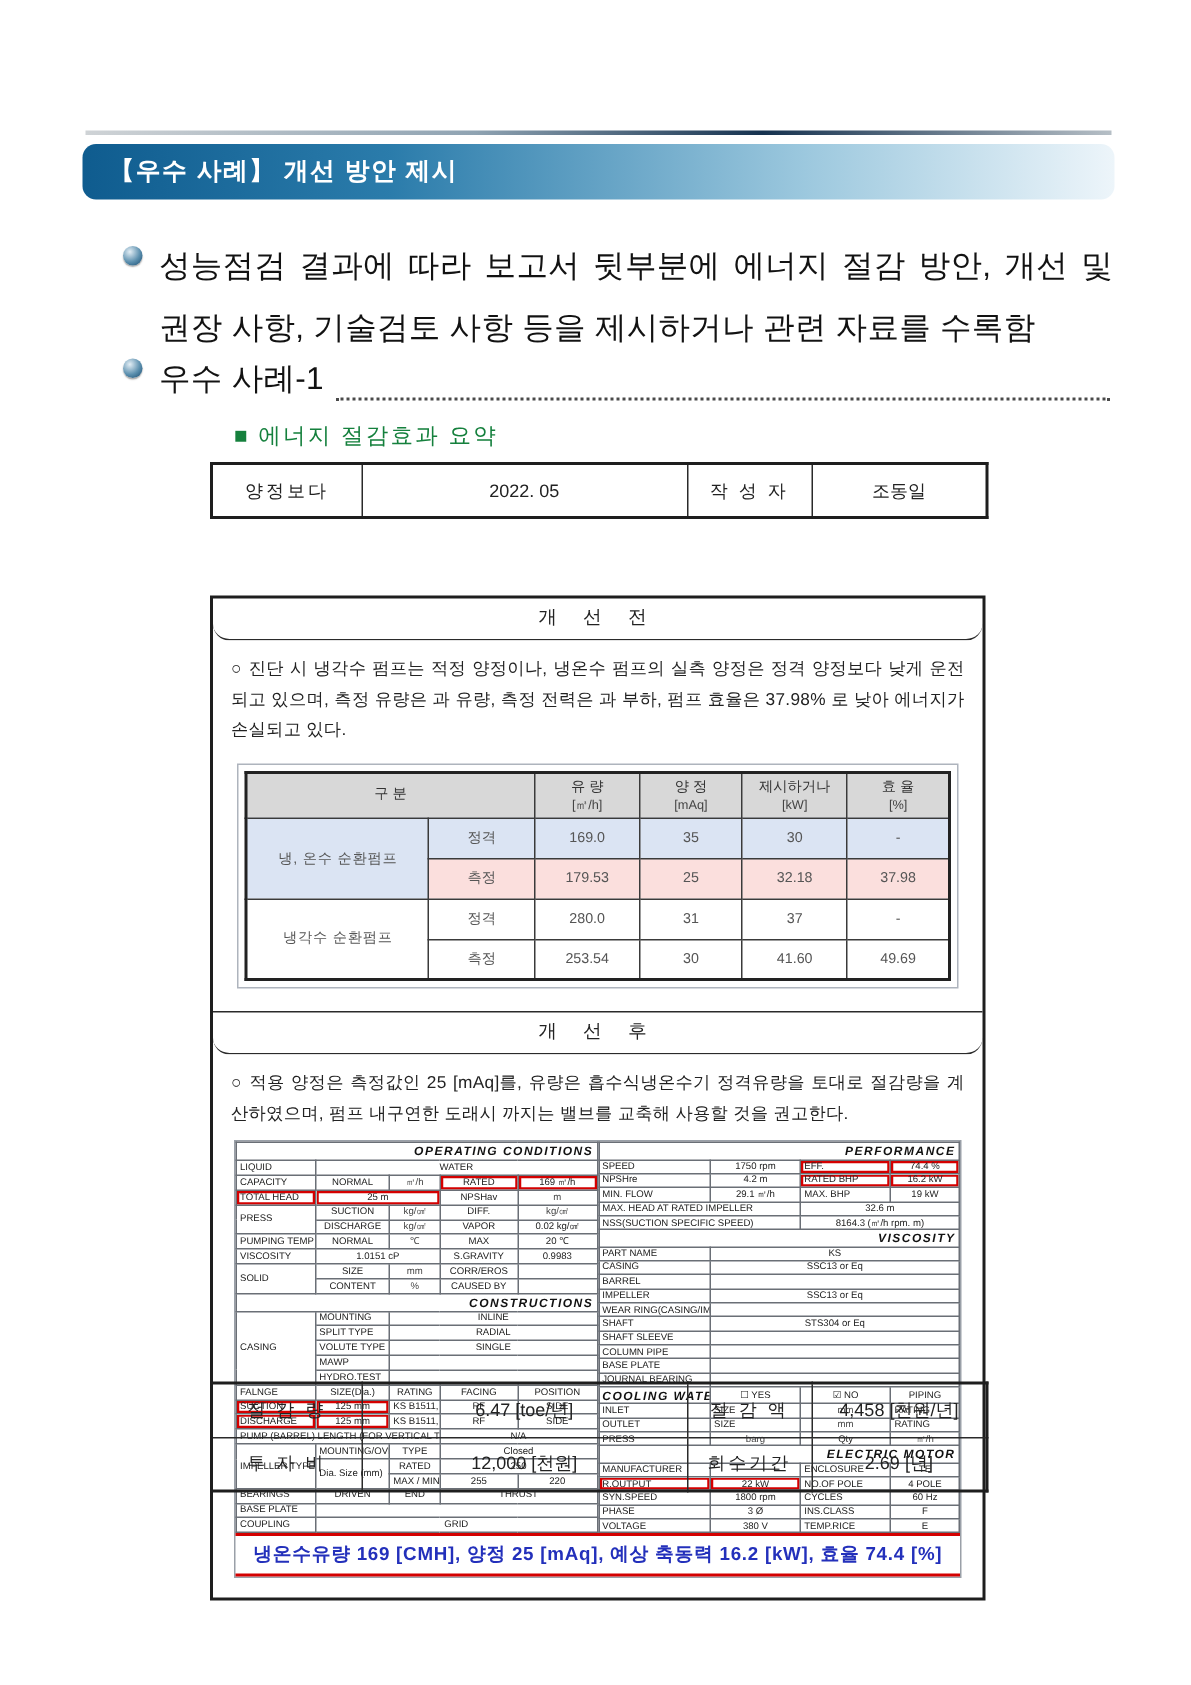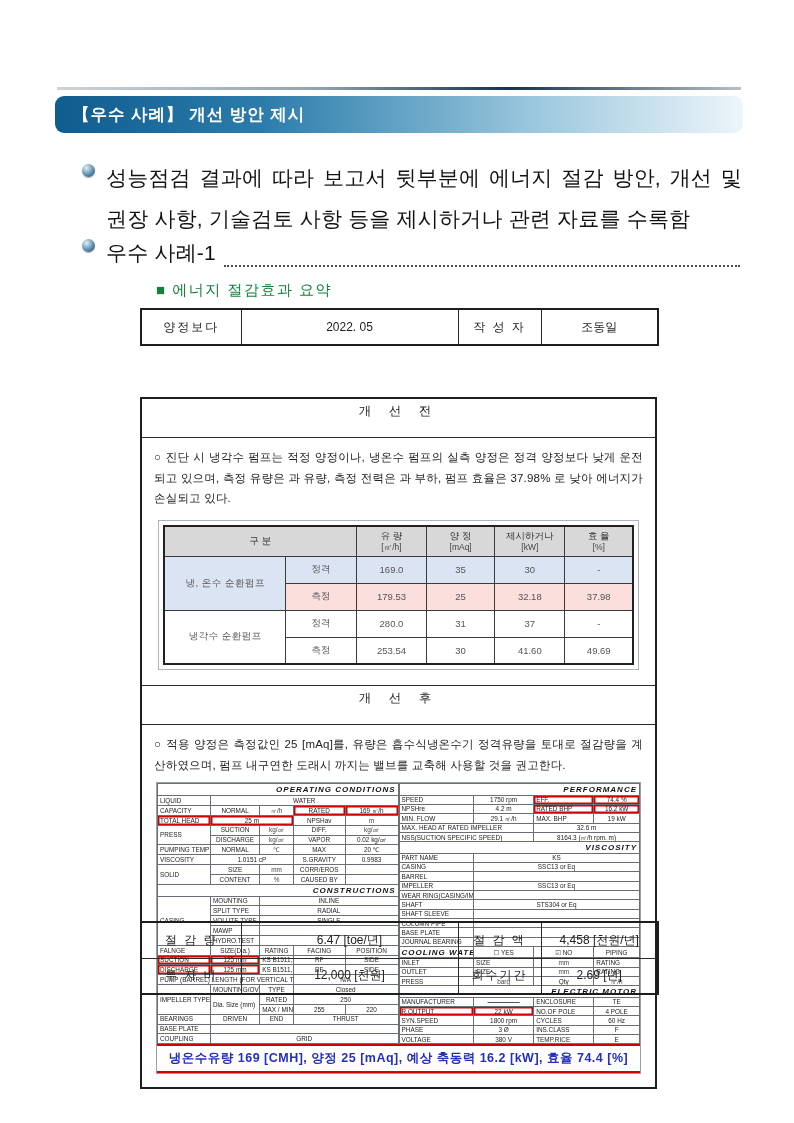--- a/index.html
+++ b/index.html
@@ -32,22 +32,22 @@
   table { border-collapse:collapse; }
   .kv-table { position:absolute; left:140px; width:517px; border:2px solid #1e1e1e;
               table-layout:fixed; }
   .kv-table td { border:1px solid #2a2a2a; height:36px; text-align:center;
                  font-size:12px; color:#222; }
   .kv-table td.lab { letter-spacing:2px; color:#222; }
   .t1 { top:308px; } .t3 { top:921px; }
   .bluebold { color:#2330bb; font-weight:bold; letter-spacing:1px; }
 
   .main { position:absolute; left:140px; top:397px; width:517px; border:2px solid #1e1e1e; }
-  .sec-hdr { height:39px; line-height:25px; text-align:center; font-size:12.5px;
-             letter-spacing:7px; color:#222; border-bottom:1px solid #2a2a2a; }
+  .sec-hdr { height:28px; line-height:25px; text-align:center; font-size:12.5px;
+             letter-spacing:7px; color:#222; border-bottom:1px solid #2a2a2a;border-radius:11px; }
   .sec-body { padding:9px 12px 13px; }
   .sec-body.first { border-bottom:1px solid #2a2a2a; }
   .para { font-size:11.5px; line-height:1.8; text-align:justify; color:#222; letter-spacing:.2px; }
 
   .bframe { margin:11px 4px 2px; border:1px solid #aeb4bd; padding:4px; }
   .btable { width:100%; border:2px solid #222; table-layout:fixed; }
   .btable td { border:1px solid #3a3a3a; font-size:9.5px; text-align:center; color:#555;
                height:27px; }
   .btable .bh td { background:#d8d8d8; color:#333; height:30px; line-height:1.3; }
   .btable .u { font-size:8.5px; color:#444; }

